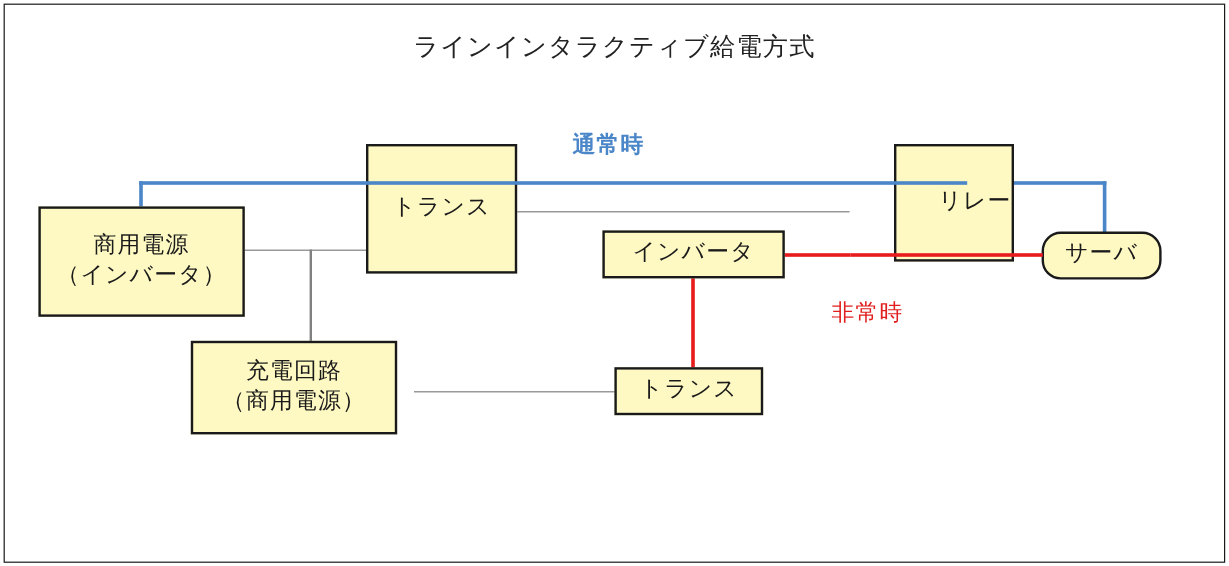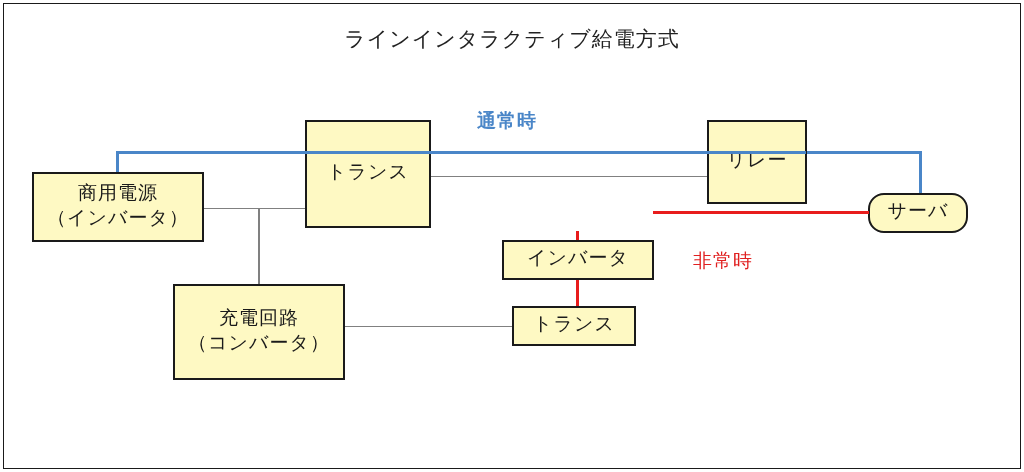--- a/index.html
+++ b/index.html
@@ -98,43 +98,43 @@
   <div class="wire" style="left:806px; top:151px; width:116px; height:3px; background:#4a86c8;"></div>
 
   <div class="wire" style="left:919px; top:151px; width:3px; height:43px; background:#4a86c8;"></div>
 
   <div class="wire" style="left:576px; top:231px; width:3px; height:76px; background:#e81c1c;"></div>
 
   <div class="wire" style="left:653px; top:211px; width:56px; height:3px; background:#e81c1c;"></div>
 
   <div class="wire" style="left:709px; top:211px; width:160px; height:3px; background:#e81c1c; z-index:6;"></div>
 
-  <div class="box" style="left:32px; top:172px; width:172px; height:70px;">
+  <div class="box" style="left:32px; top:172px; width:172px; height:92px;">
     <span>商用電源</span>
     <span class="l2">（インバータ）</span>
   </div>
 
-  <div class="box" style="left:173px; top:284px; width:172px; height:96px;">
+  <div class="box" style="left:159px; top:284px; width:172px; height:78px;">
     <span>充電回路</span>
-    <span class="l2">（コンバータ）</span>
+    <span class="l2">（商用電源）</span>
   </div>
 
   <div class="box" style="left:305px; top:120px; width:126px; height:108px;">
     <span>トランス</span>
   </div>
 
-  <div class="box" style="left:502px; top:192px; width:152px; height:40px;margin-top:48px;">
+  <div class="box" style="left:502px; top:192px; width:152px; height:40px;">
     <span>インバータ</span>
   </div>
 
   <div class="box" style="left:512px; top:306px; width:124px; height:40px;">
     <span>トランス</span>
   </div>
 
-  <div class="box" style="left:707px; top:120px; width:100px; height:84px;">
+  <div class="box" style="left:745px; top:120px; width:100px; height:98px;align-items:flex-end;">
     <span>リレー</span>
   </div>
 
   <div class="box" style="left:868px; top:193px; width:100px; height:40px;border-radius:16px;">
     <span>サーバ</span>
   </div>
 
   <div class="label label-normal" style="left:477px; top:108px;font-weight:bold;">通常時</div>
   <div class="label label-emergency" style="left:693px; top:248px;">非常時</div>
 

